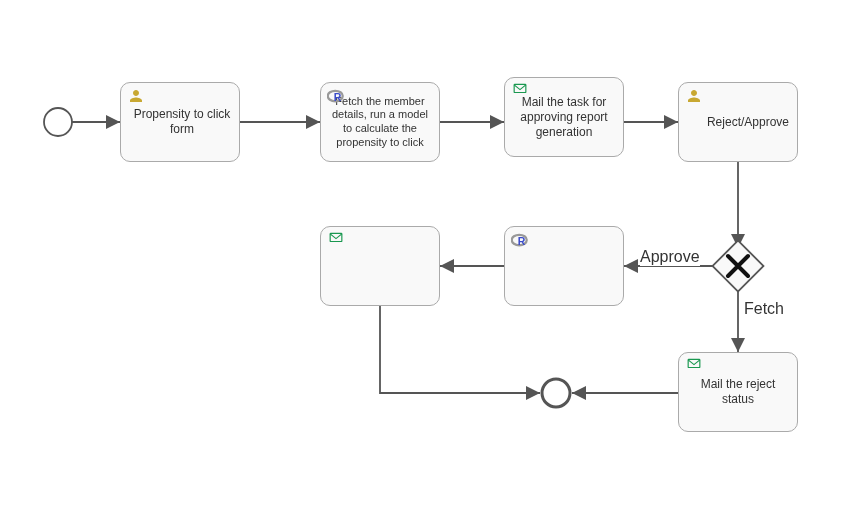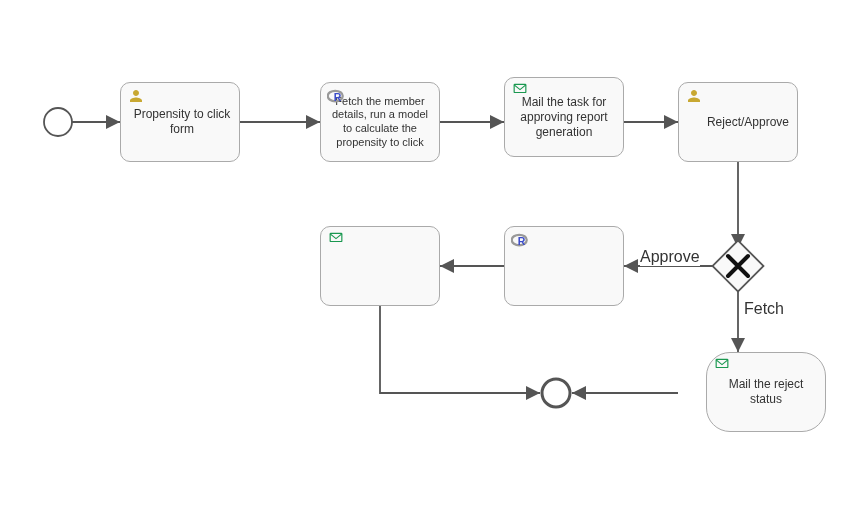--- a/index.html
+++ b/index.html
@@ -141,21 +141,21 @@
 
 <div class="task-box" style="left:320px; top:226px;">
   <span class="task-icon">
     <svg viewBox="0 0 24 24" width="18" height="14">
         <rect x="2" y="4" width="20" height="14" rx="1" fill="none" stroke="#1a9850" stroke-width="2"></rect>
         <path d="M2 5 L12 13 L22 5" fill="none" stroke="#1a9850" stroke-width="2"></path>
       </svg>
   </span>
 </div>
 
-<div class="task-box" style="left:706px; top:352px;border-radius:24px;">
+<div class="task-box" style="left:678px; top:352px;">
   <span class="task-icon">
     <svg viewBox="0 0 24 24" width="18" height="14">
         <rect x="2" y="4" width="20" height="14" rx="1" fill="none" stroke="#1a9850" stroke-width="2"></rect>
         <path d="M2 5 L12 13 L22 5" fill="none" stroke="#1a9850" stroke-width="2"></path>
       </svg>
   </span>
   <span class="task-label">Mail the reject status</span>
 </div>
 
 <div class="edge-label" style="left:640px; top:248px;">Approve</div>

